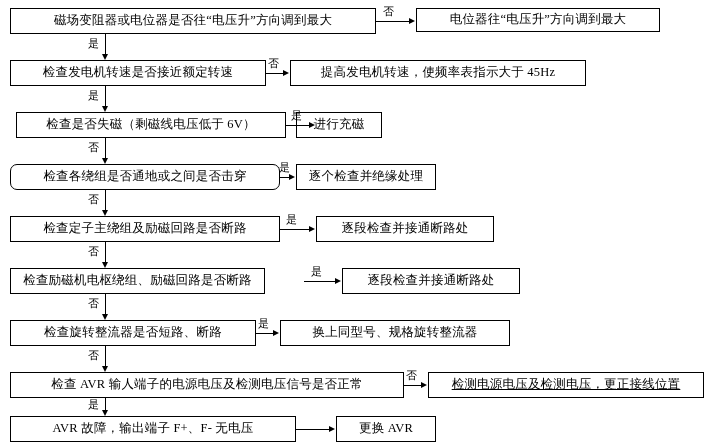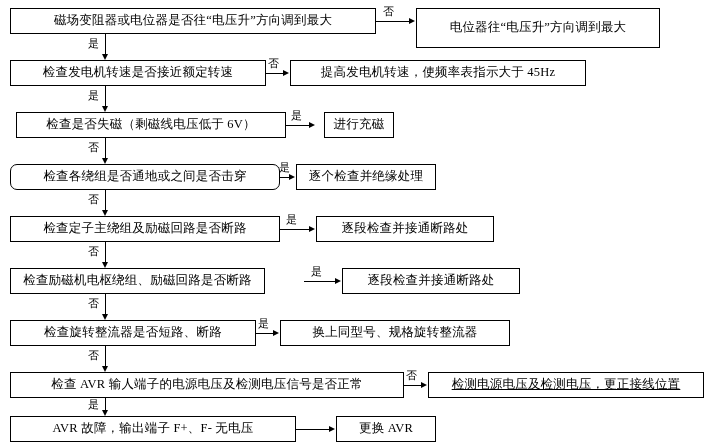--- a/index.html
+++ b/index.html
@@ -68,41 +68,41 @@
     border-bottom: 3.5px solid transparent;
     border-left: 6px solid #000000;
   }
 </style>
 </head>
 <body>
 
 <div id="flow">
 
   <div class="node" style="left:10px; top:8px; width:366px; height:26px;">磁场变阻器或电位器是否往“电压升”方向调到最大</div>
-  <div class="node" style="left:416px; top:8px; width:244px; height:40px;">电位器往“电压升”方向调到最大</div>
+  <div class="node" style="left:416px; top:8px; width:244px; height:24px;">电位器往“电压升”方向调到最大</div>
   <div class="line-h" style="left:376px; top:21px; width:34px;"></div>
   <div class="arrow-right" style="left:409px; top:17.5px;"></div>
   <div class="edge-label" style="left:383px; top:6px;">否</div>
 
   <div class="line-v" style="left:105px; top:34px; height:22px;"></div>
   <div class="arrow-down" style="left:101.5px; top:54px;"></div>
   <div class="edge-label" style="left:88px; top:38px;">是</div>
 
   <div class="node" style="left:10px; top:60px; width:256px; height:26px;">检查发电机转速是否接近额定转速</div>
   <div class="node" style="left:290px; top:60px; width:296px; height:26px;">提高发电机转速，使频率表指示大于 45Hz</div>
   <div class="line-h" style="left:266px; top:73px; width:18px;"></div>
   <div class="arrow-right" style="left:283px; top:69.5px;"></div>
   <div class="edge-label" style="left:268px; top:58px;">否</div>
 
   <div class="line-v" style="left:105px; top:86px; height:22px;"></div>
   <div class="arrow-down" style="left:101.5px; top:106px;"></div>
   <div class="edge-label" style="left:88px; top:90px;">是</div>
 
   <div class="node" style="left:16px; top:112px; width:270px; height:26px;">检查是否失磁（剩磁线电压低于 6V）</div>
-  <div class="node" style="left:324px; top:112px; width:70px; height:26px;">进行充磁</div>
+  <div class="node" style="left:296px; top:112px; width:86px; height:26px;">进行充磁</div>
   <div class="line-h" style="left:286px; top:125px; width:24px;"></div>
   <div class="arrow-right" style="left:309px; top:121.5px;"></div>
   <div class="edge-label" style="left:291px; top:110px;">是</div>
 
   <div class="line-v" style="left:105px; top:138px; height:22px;"></div>
   <div class="arrow-down" style="left:101.5px; top:158px;"></div>
   <div class="edge-label" style="left:88px; top:142px;">否</div>
 
   <div class="node" style="left:10px; top:164px; width:270px; height:26px;border-radius:7px;">检查各绕组是否通地或之间是否击穿</div>
   <div class="node" style="left:296px; top:164px; width:140px; height:26px;">逐个检查并绝缘处理</div>

